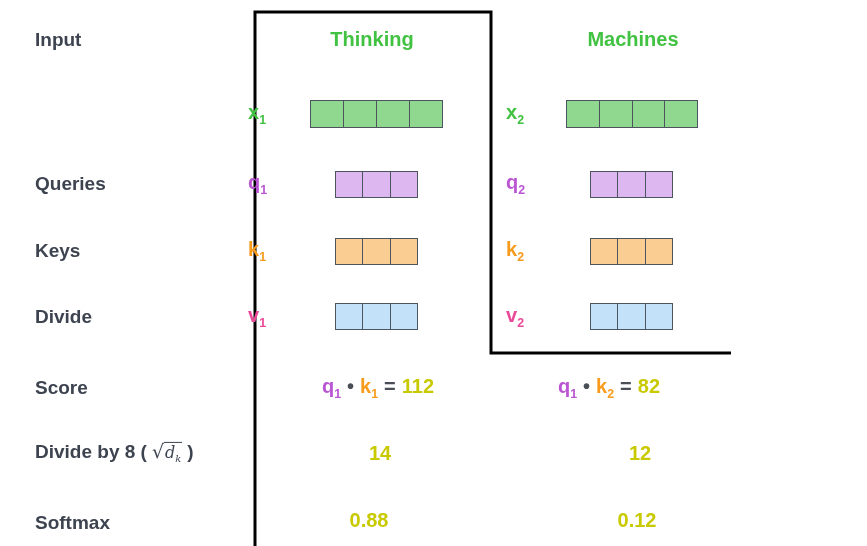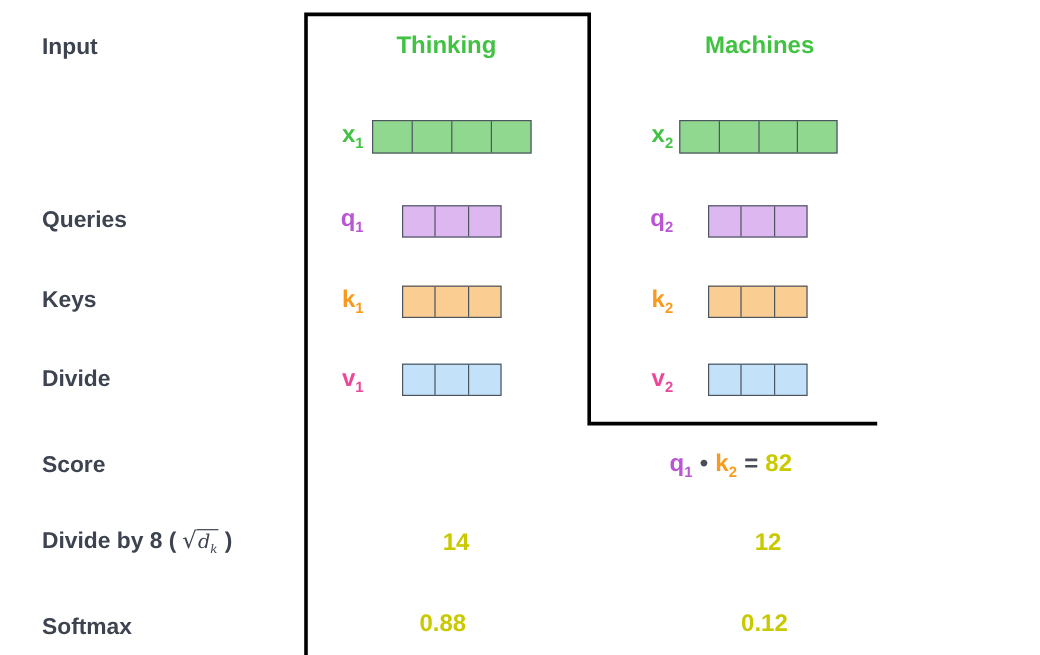--- a/index.html
+++ b/index.html
@@ -27,21 +27,20 @@
     transform: translateY(-50%);
     text-align: center;
     font-size: 20px;
     font-weight: 700;
     color: #42c242;
   }
   .vec-label {
     position: absolute;
     width: 55px;
     transform: translateY(-50%);
-    text-align: right;
     font-size: 20px;
     font-weight: 700;
     white-space: nowrap;
   }
   sub { font-size: 0.62em; }
   .green  { color: #42c242; }
   .purple { color: #ba55d3; }
   .orange { color: #f89b1c; }
   .blue   { color: #ec4899; }
   .yellow { color: #c9c900; }
@@ -159,20 +158,23 @@
       <div class="cell"></div>
   </div>
 
   <div class="vec-label blue" style="left:506px; top:317px"><span>v</span><sub>2</sub></div>
   <div class="vec-box fill-blue" style="left:590px; top:303px; width:83px; height:27px">
     <div class="cell"></div>
       <div class="cell"></div>
       <div class="cell"></div>
   </div>
 
+  <div class="eq" style="left:378px; top:388px">
+    <span class="purple"><span>q</span><sub>1</sub></span><span class="gray dot">•</span><span class="orange"><span>k</span><sub>1</sub></span><span class="gray eq-sign">=</span><span class="yellow">112</span>
+  </div>
   <div class="eq" style="left:609px; top:388px">
     <span class="purple"><span>q</span><sub>1</sub></span><span class="gray dot">•</span><span class="orange"><span>k</span><sub>2</sub></span><span class="gray eq-sign">=</span><span class="yellow">82</span>
   </div>
 
   <div class="val yellow" style="left:380px; top:453px">14</div>
   <div class="val yellow" style="left:640px; top:453px">12</div>
 
   <div class="val yellow" style="left:369px; top:520px">0.88</div>
   <div class="val yellow" style="left:637px; top:520px">0.12</div>
 

